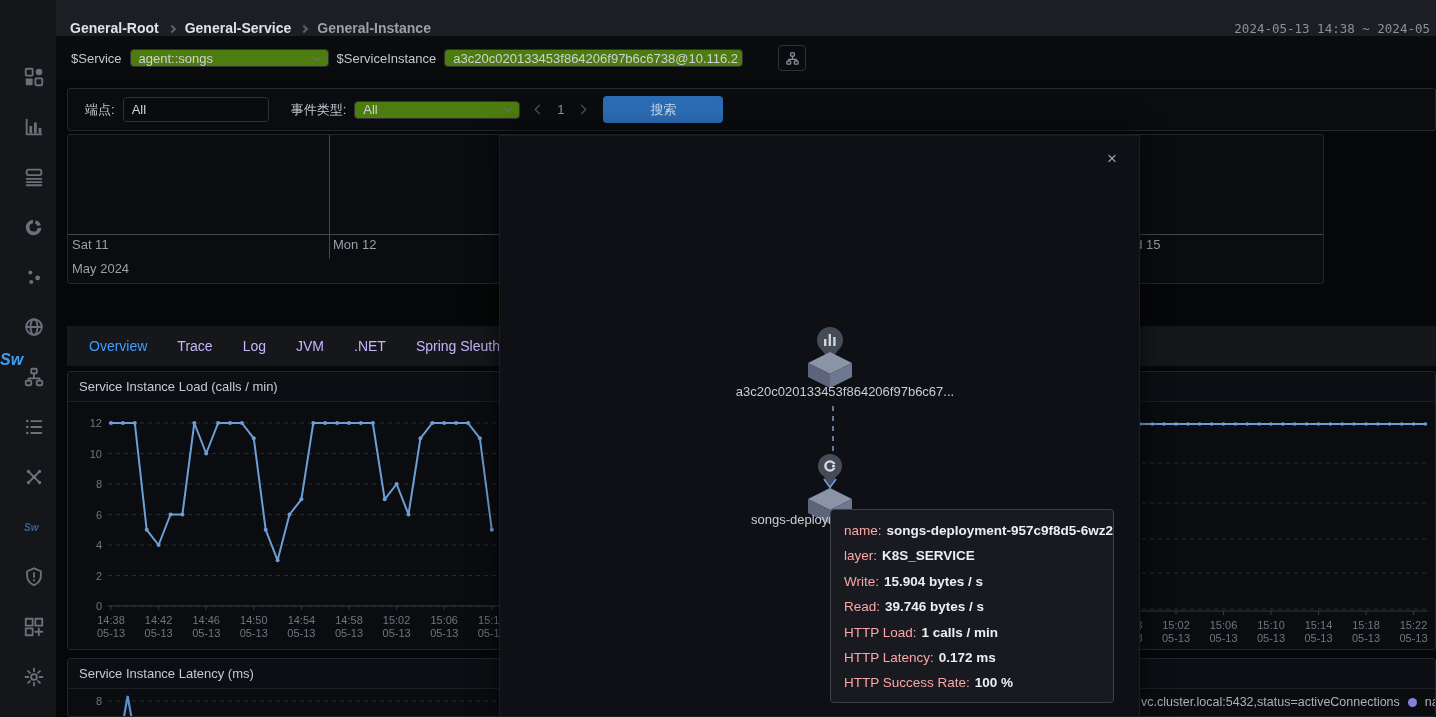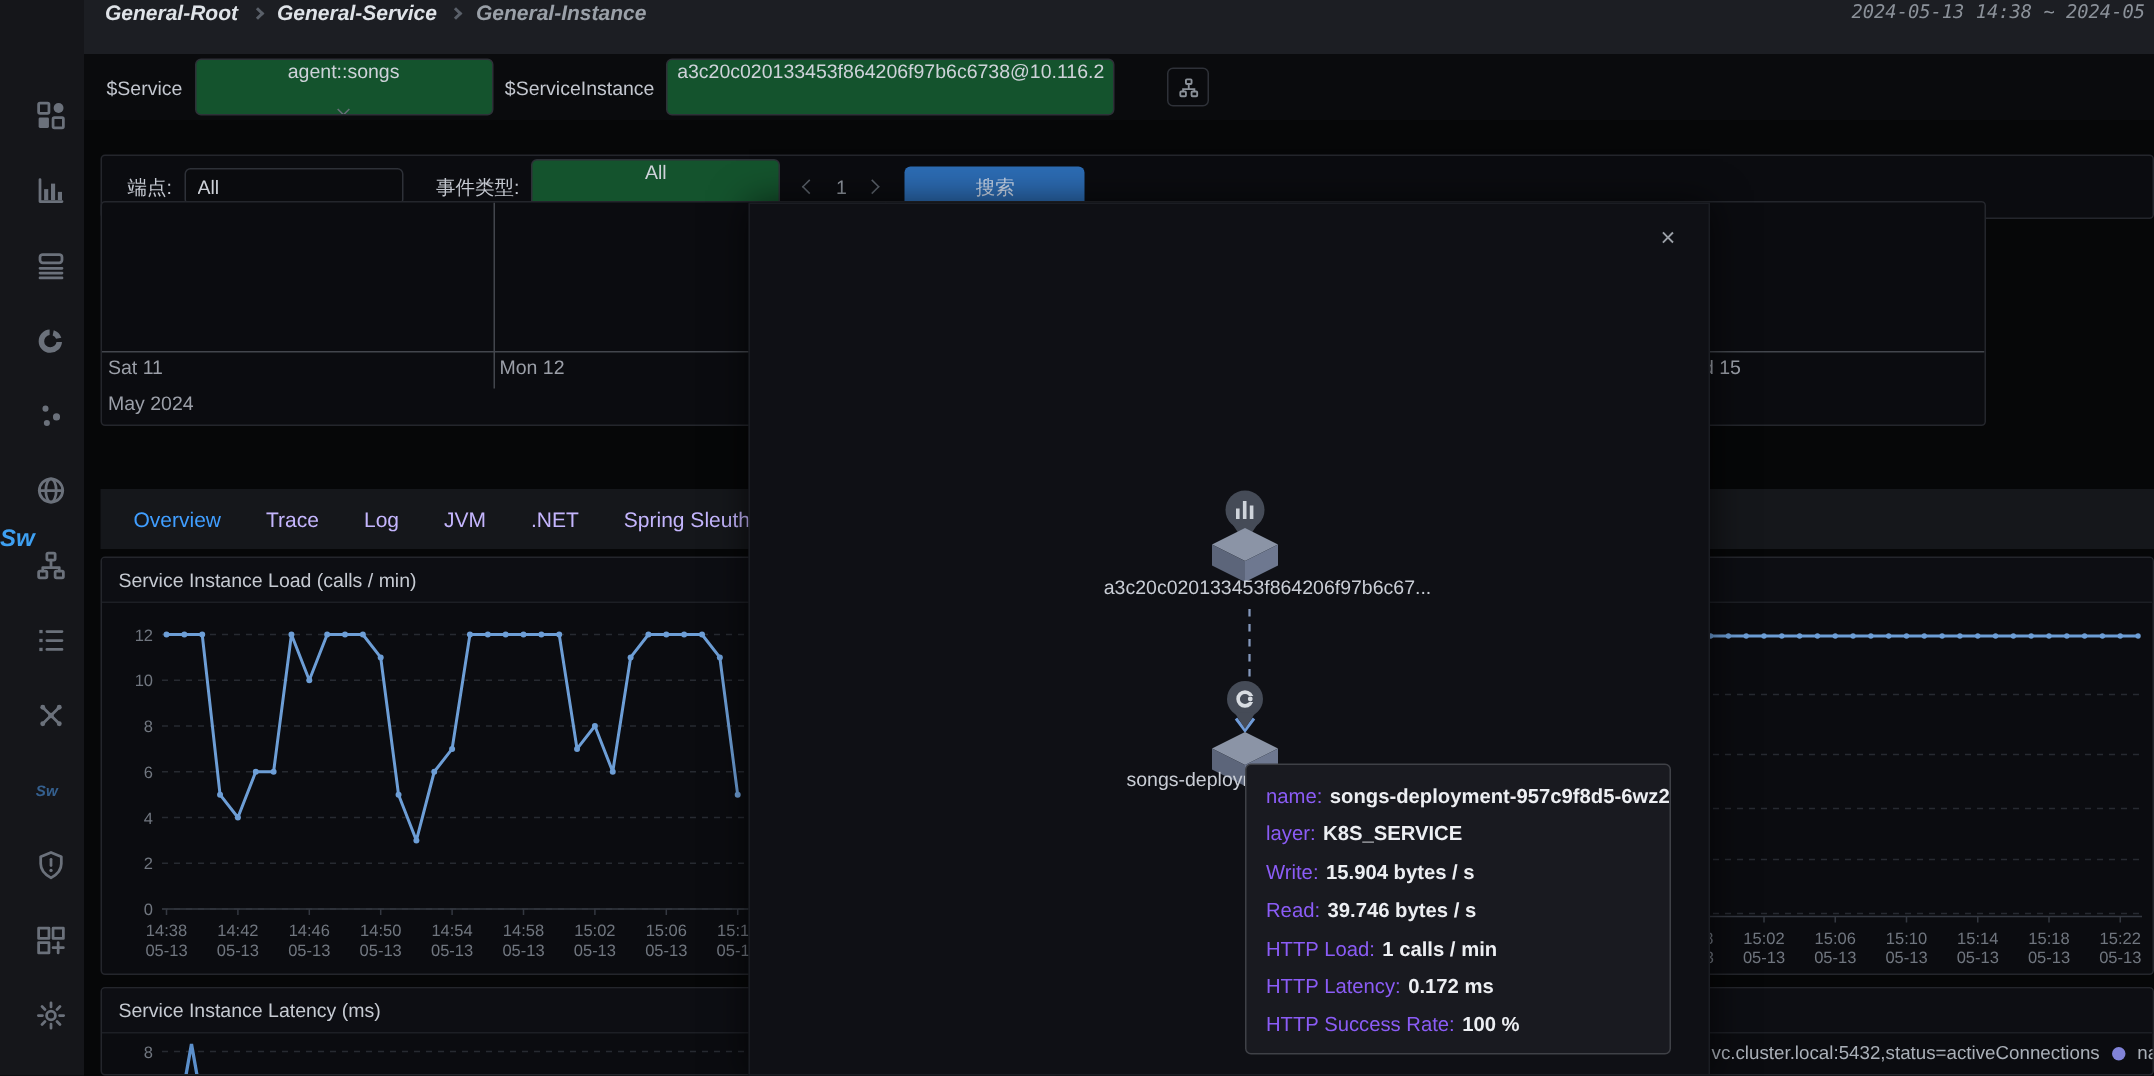--- a/index.html
+++ b/index.html
@@ -11,47 +11,47 @@
     display:flex; align-items:center; }
   #logo { height:40px; display:flex; align-items:center; justify-content:center;
     font-weight:bold; font-style:italic; font-size:16px; color:#3ea0f2; margin-top:2px; }
   #sidebar-icons { display:flex; flex-direction:column; align-items:center; margin-top:8px; }
   .side-icon { width:22px; height:22px; color:#6b717b; margin-top:28px; cursor:pointer; }
   .side-icon svg { width:22px; height:22px; display:block; }
   .side-icon .o { fill:none; stroke:currentColor; stroke-width:2; stroke-linecap:round; stroke-linejoin:round; }
   .side-icon .f { fill:currentColor; }
   
   #header { left:56px; top:0; width:1380px; height:36px; background:#1c1e23;
-    display:flex; align-items:flex-start; justify-content:space-between; padding:0 6px 0 14px;font-style:italic; }
+    display:flex; align-items:flex-end; justify-content:space-between; padding:0 6px 0 14px; }
   #breadcrumb { display:flex; align-items:center; gap:10px; font-size:14px; font-weight:bold; color:#dfe3e8; }
   .crumb-sep { width:6px; height:6px; border-right:2px solid #5a6069; border-bottom:2px solid #5a6069;
     transform:rotate(-45deg); margin-top:1px; }
   .crumb:last-child { color:#9aa0a8; }
   #time-range { font-family:"DejaVu Sans Mono", monospace; font-size:12.5px; color:#8b9199; white-space:nowrap; }
   
   #toolbar1 { left:56px; top:36px; width:1380px; height:44px; background:#0a0b0d;
     display:flex; align-items:center; padding-left:7px; font-size:13px; }
   .flabel { color:#c3c7cf; margin:0 8px; }
   .sel { display:flex; justify-content:space-between; align-items:center; gap:6px; padding:0 8px;
-    background:#14532d; border:1px solid #2e3138; border-radius:4px; color:#ced2d9;
-    font-size:13px; height:38px; cursor:pointer; white-space:nowrap; overflow:hidden;flex-direction:column; }
+    background:#4d7c0f; border:1px solid #2e3138; border-radius:4px; color:#ced2d9;
+    font-size:13px; height:18px; cursor:pointer; white-space:nowrap; overflow:hidden; }
   .chev { width:6px; height:6px; border-right:1.6px solid #6a707a; border-bottom:1.6px solid #6a707a;
     transform:rotate(45deg); flex:0 0 auto; margin-top:-3px; }
   #service-select { width:199px; }
   #instance-select { width:299px;gap:48px; }
   #topo-btn { margin-left:35px; width:28px; height:26px; border:1px solid #2e3138; border-radius:4px;
     display:flex; align-items:center; justify-content:center; color:#8b9199; cursor:pointer; background:#0a0b0e; }
   #topo-btn svg { width:15px; height:15px; }
   #topo-btn .o { fill:none; stroke:currentColor; stroke-width:2; }
   
   .panel { background:#0b0c10; border:1px solid #24262c; border-radius:3px; overflow:hidden; }
   .ptitle { height:30px; line-height:29px; padding:0 11px; font-size:13px; color:#c6cad2;
     border-bottom:1px solid #1d1f25; background:#0d0e13; white-space:nowrap; }
   
-  #eventbar { left:67px; top:103px; width:1369px; height:43px; display:flex; align-items:center;
+  #eventbar { left:67px; top:88px; width:1369px; height:43px; display:flex; align-items:center;
     padding-left:9px; font-size:13px; }
   .einput { width:146px; height:25px; background:#0a0b0e; border:1px solid #2e3138; border-radius:4px;
     color:#ced2d9; font-size:13px; padding:0 8px; font-family:"Liberation Sans", sans-serif; }
   #eventtype-select { width:166px; }
   #pager { display:flex; align-items:center; gap:14px; margin-left:16px; color:#8d939c; font-size:13px; }
   .pg-arrow { width:7px; height:7px; border-right:1.8px solid #5a6069; border-bottom:1.8px solid #5a6069; cursor:pointer; }
   .pg-prev { transform:rotate(135deg); }
   .pg-next { transform:rotate(-45deg); }
   #search-btn { margin-left:18px; width:120px; height:27px; background:#2c6cb4; border:none; border-radius:4px;
     color:#cdd9ea; font-size:13px; cursor:pointer; font-family:Liberation Serif, serif; }
@@ -82,21 +82,21 @@
   #modal-close { position:absolute; right:22px; top:14px; font-size:17px; color:#9ca1a8; cursor:pointer;
     line-height:1; }
   #topo-svg { position:absolute; left:0; top:0; }
   .node-label { position:absolute; font-size:13px; color:#c9cdd5; white-space:nowrap; }
   #node-top-label { left:0; top:248px; width:690px; text-align:center; }
   #node-bottom-label { left:251px; top:376px; }
   #tooltip { position:absolute; left:330px; top:373px; width:284px; height:194px;
     background:#191a20; border:1px solid #3f4147; border-radius:4px; padding:8px 13px;
     font-size:13.5px; overflow:hidden; }
   .tt-row { line-height:25.4px; white-space:nowrap; }
-  .tt-label { color:#8b5cf6;margin-top:11px; }
+  .tt-label { color:#fca5a5;margin-top:11px; }
   .tt-value { color:#eceef2; font-weight:bold; margin-left:5px; }
 </style>
 </head>
 <body>
 
 <div id="sidebar" class="abs">
   <div id="logo">Sw</div>
   <div id="sidebar-icons">
       <div class="side-icon">
         <svg viewBox="0 0 24 24">

